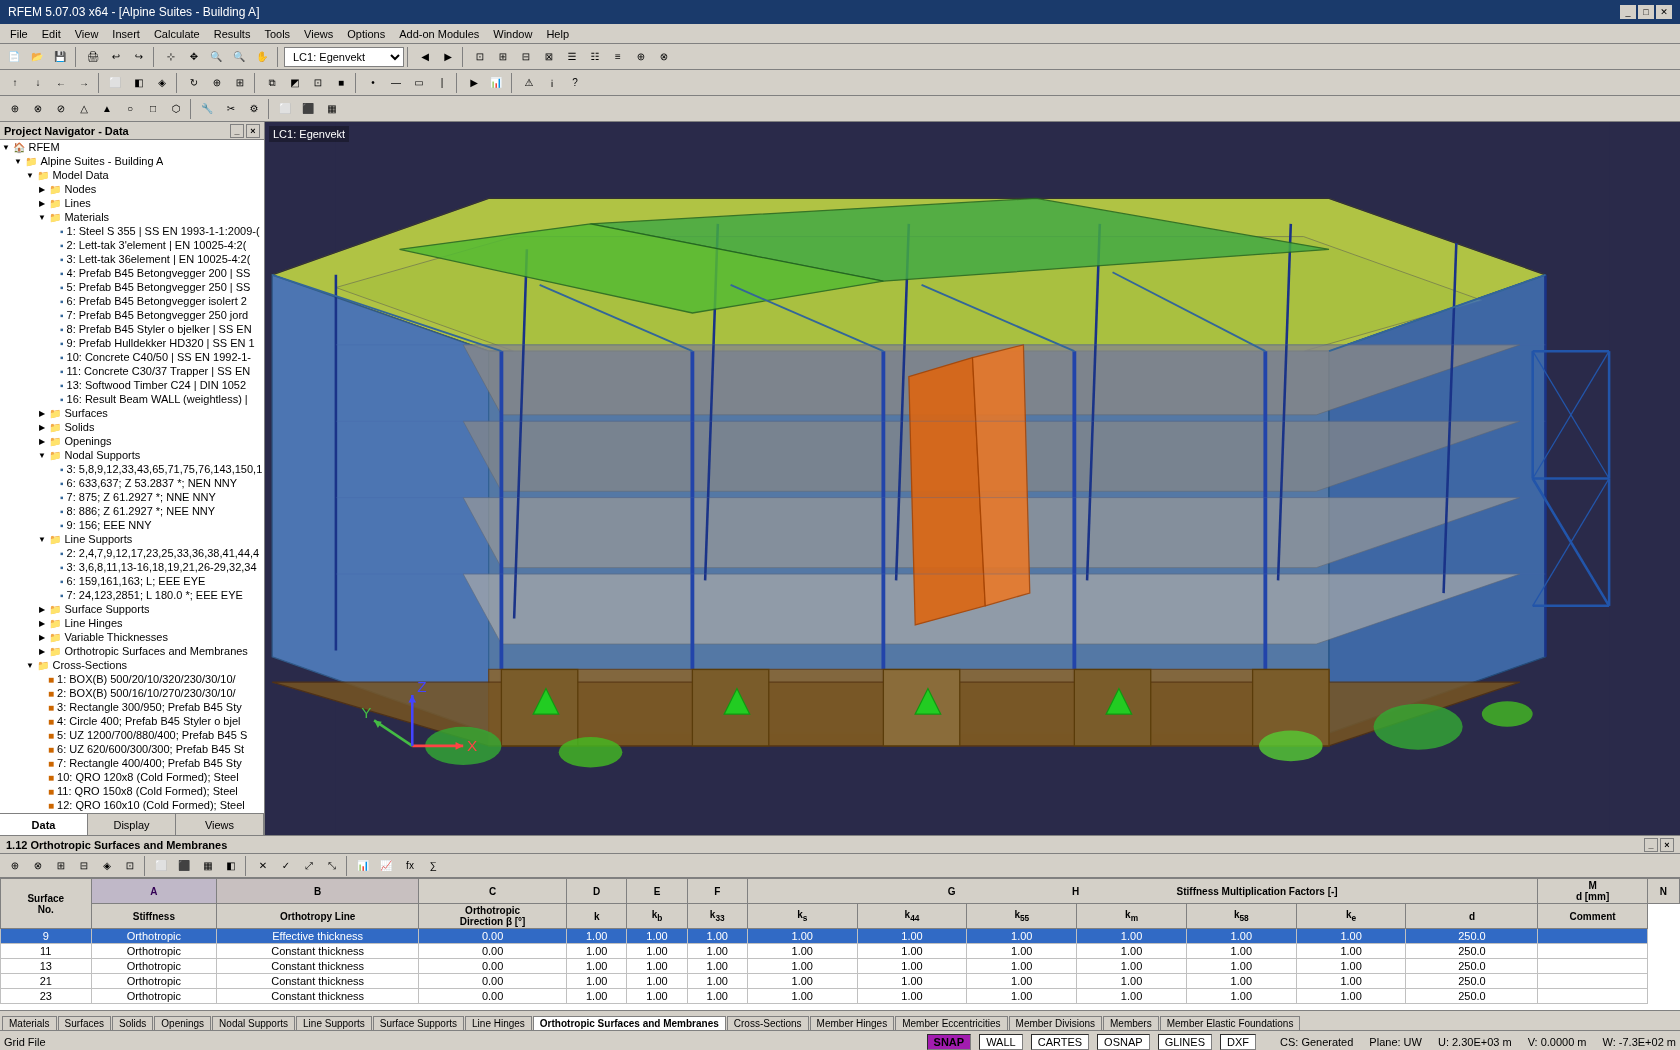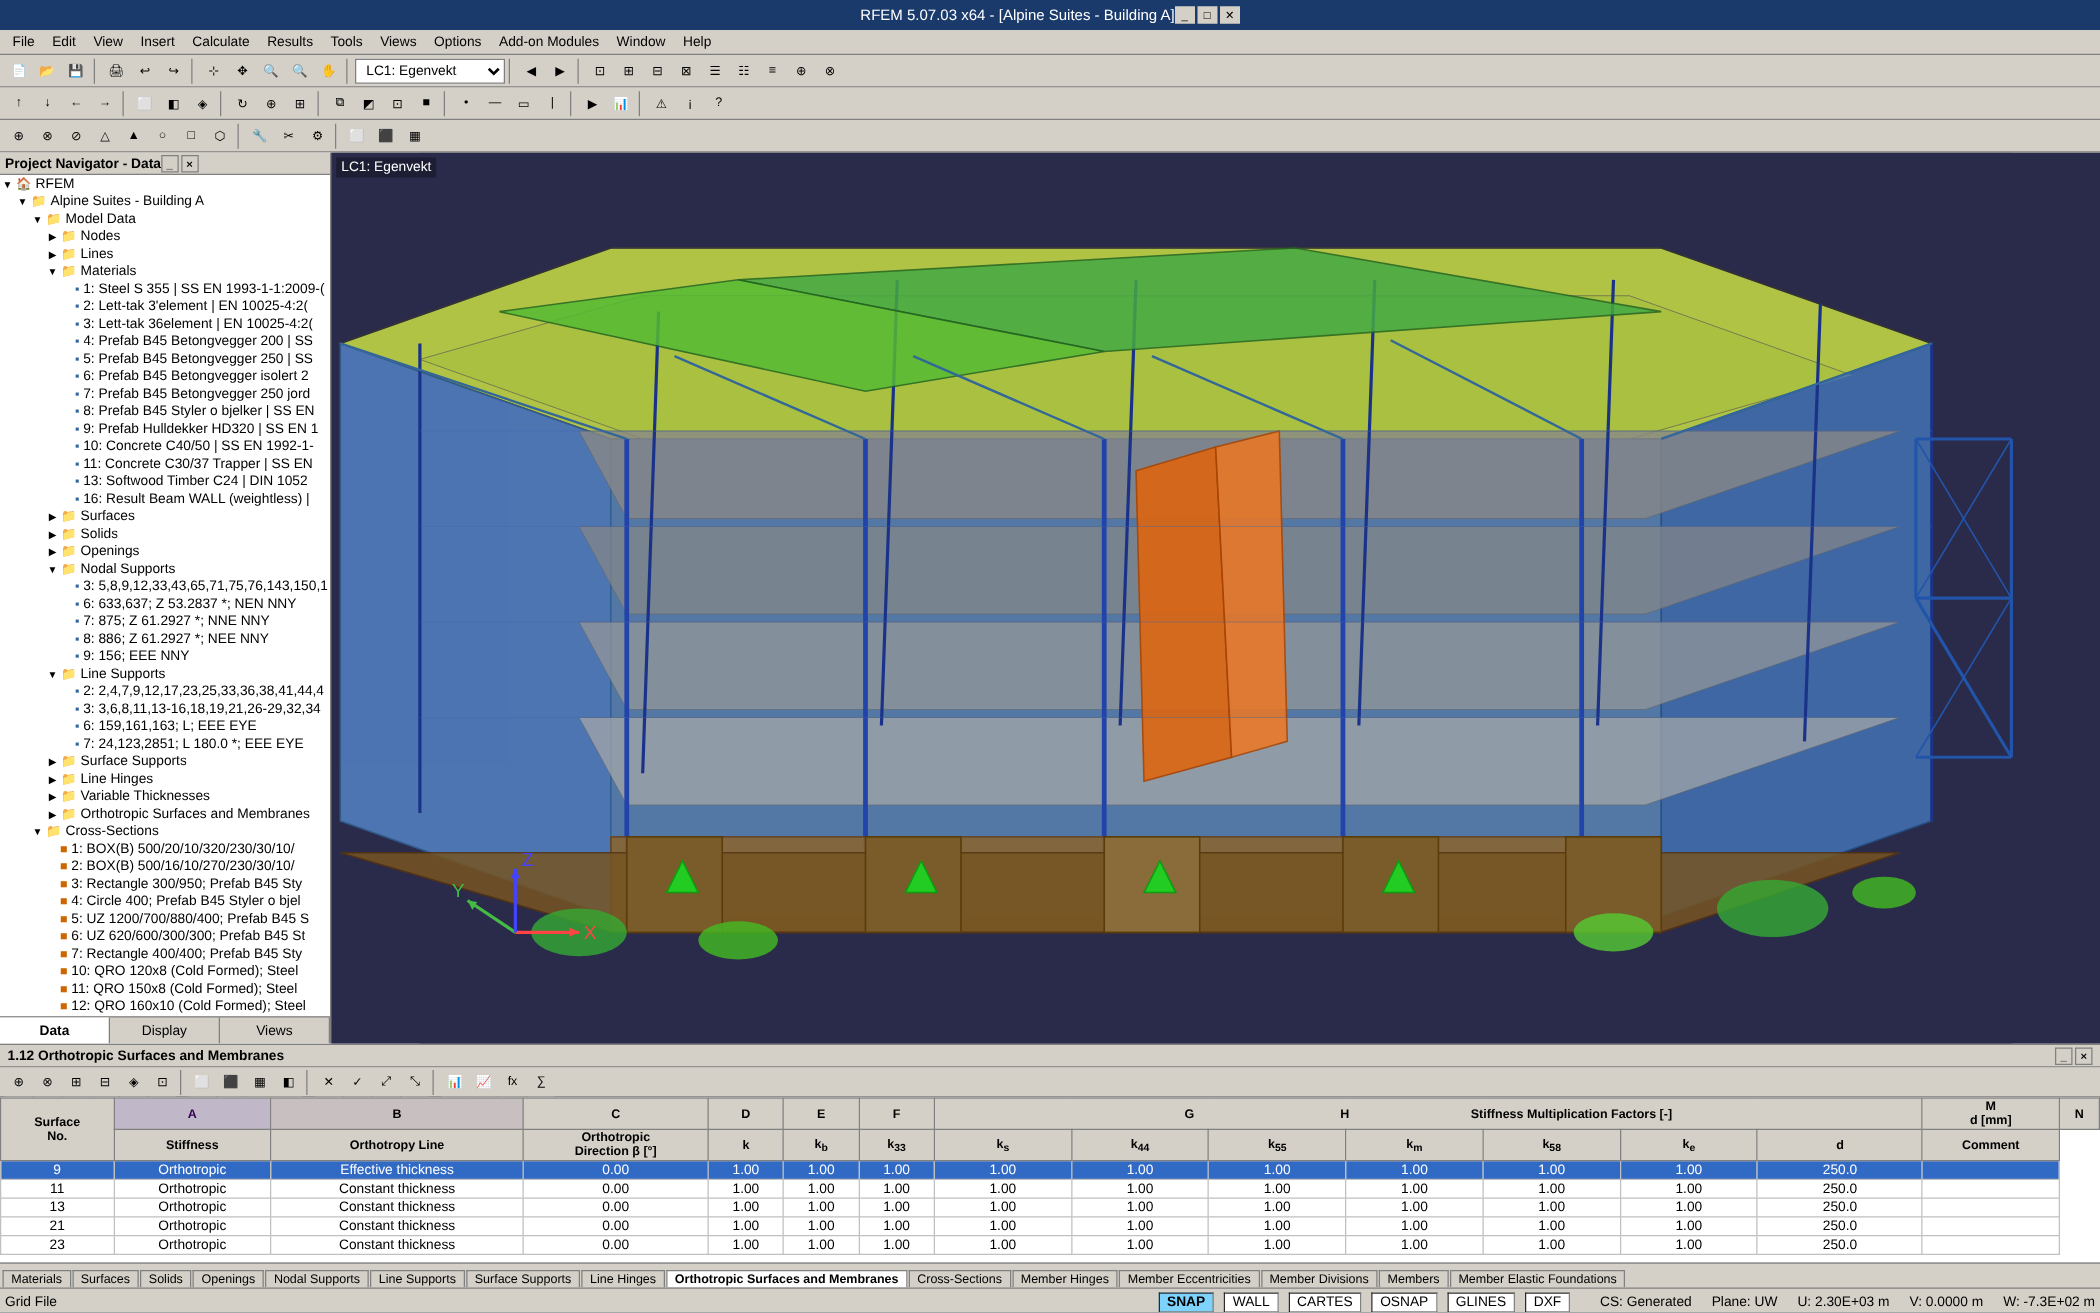--- a/index.html
+++ b/index.html
@@ -1,39 +1,39 @@
 <!DOCTYPE html>
 <html><head>
   <meta charset="utf-8">
   <style>
     * { margin: 0; padding: 0; box-sizing: border-box; }
     body { font-family: 'Segoe UI', Tahoma, Geneva, Verdana, sans-serif; font-size: 11px; background: #d4d0c8; overflow: hidden; width: 1680px; height: 1050px; }
     
     
-    #title-bar { background: #1a3a6b; color: white; height: 22px; display: flex; align-items: center; justify-content: center; padding: 12px 8px; font-size: 12px; }
+    #title-bar { background: #1a3a6b; color: white; height: 22px; display: flex; align-items: center; justify-content: space-between; padding: 12px 8px; font-size: 12px; }
     #title-bar-buttons { display: flex; gap: 2px; }
     #title-bar-buttons span { width: 16px; height: 14px; background: #d4d0c8; display: inline-flex; align-items: center; justify-content: center; font-size: 9px; cursor: pointer; color: #000; }
 
     
     #menu-bar { background: #d4d0c8; height: 20px; display: flex; align-items: center; border-bottom: 1px solid #808080; padding: 0 4px; gap: 2px; }
     #menu-bar span { padding: 1px 6px; font-size: 11px; cursor: pointer; }
 
     
     .toolbar { background: #d4d0c8; height: 26px; display: flex; align-items: center; border-bottom: 1px solid #808080; padding: 0 4px; gap: 1px; flex-wrap: nowrap; overflow: hidden; }
     .tb-btn { width: 22px; height: 22px; background: #d4d0c8; border: 1px solid transparent; display: inline-flex; align-items: center; justify-content: center; cursor: pointer; font-size: 10px; }
     .tb-separator { width: 4px; height: 20px; border-left: 1px solid #808080; margin: 0 2px; }
     .tb-dropdown { height: 20px; background: white; border: 1px solid #808080; padding: 0 4px; font-size: 11px; min-width: 120px; }
 
     
     #main-layout { display: flex; flex-direction: column; height: calc(1050px - 22px - 20px - 26px - 26px - 26px); }
     #content-area { display: flex; flex: 1; overflow: hidden; }
 
     
     #project-nav { width: 265px; background: #ffffff; border-right: 1px solid #808080; display: flex; flex-direction: column; flex-shrink: 0; }
-    #project-nav-header { background: #d4d0c8; height: 18px; display: flex; align-items: center; justify-content: flex-start; padding: 0 4px; border-bottom: 1px solid #808080; font-size: 11px; font-weight: bold; }
+    #project-nav-header { background: #d4d0c8; height: 18px; display: flex; align-items: center; justify-content: space-between; padding: 0 4px; border-bottom: 1px solid #808080; font-size: 11px; font-weight: bold; }
     #project-nav-header-btns { display: flex; gap: 2px; }
     #project-nav-header-btns span { font-size: 9px; cursor: pointer; width: 14px; height: 14px; display: inline-flex; align-items: center; justify-content: center; background: #d4d0c8; border: 1px solid #808080; }
     #project-nav-tree { flex: 1; overflow-y: auto; overflow-x: hidden; font-size: 11px; }
     .tree-item { display: flex; align-items: center; padding: 1px 0; cursor: pointer; white-space: nowrap; overflow: hidden; }
     .tree-indent { display: inline-block; }
     .tree-toggle { display: inline-flex; align-items: center; justify-content: center; width: 12px; height: 12px; font-size: 8px; margin-right: 1px; }
     .tree-icon { margin-right: 3px; font-size: 10px; }
     .tree-text { font-size: 11px; overflow: hidden; text-overflow: ellipsis; }
 
     
@@ -52,21 +52,21 @@
     
     #data-table { flex: 1; overflow: auto; font-size: 11px; }
     table { border-collapse: collapse; width: 100%; font-size: 11px; }
     th { background: #d4d0c8; border: 1px solid #808080; padding: 1px 4px; text-align: center; font-size: 10px; font-weight: bold; white-space: nowrap; }
     td { border: 1px solid #c0c0c0; padding: 1px 4px; text-align: center; font-size: 11px; white-space: nowrap; }
     tr.selected td { background: #316ac5; color: white; }
 
     
     #status-bar { height: 22px; background: #d4d0c8; border-top: 1px solid #808080; display: flex; align-items: center; padding: 0 4px; gap: 8px; font-size: 11px; }
     .status-item { background: white; border: 1px inset #808080; padding: 1px 6px; font-size: 11px; cursor: pointer; }
-    .status-item.active { background: #7dd3fc; font-weight: bold; }
+    .status-item.active { background: #a21caf; font-weight: bold; }
 
     
     #bottom-tabs { height: 20px; background: #d4d0c8; border-top: 1px solid #808080; display: flex; align-items: flex-end; padding: 0 2px; gap: 1px; overflow: hidden; }
     .btab { padding: 1px 6px; background: #d4d0c8; border: 1px solid #808080; border-bottom: none; font-size: 10px; cursor: pointer; white-space: nowrap; }
     .btab.active { background: white; font-weight: bold; }
 
     
     #building-svg { width: 100%; height: 100%; }
 
     

